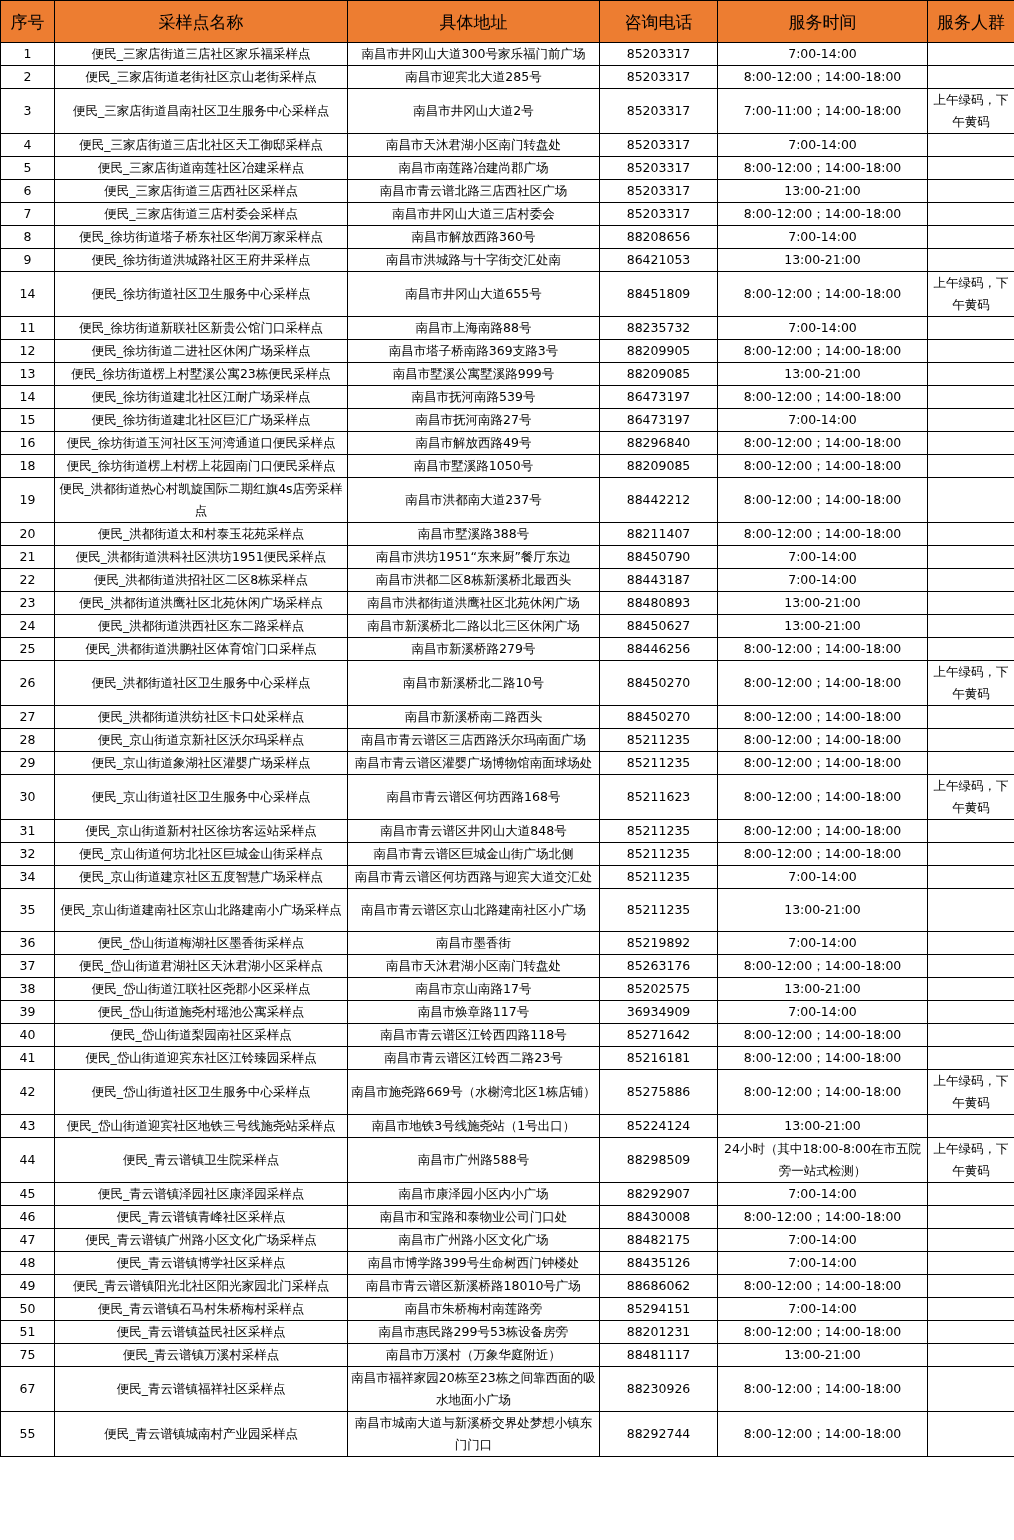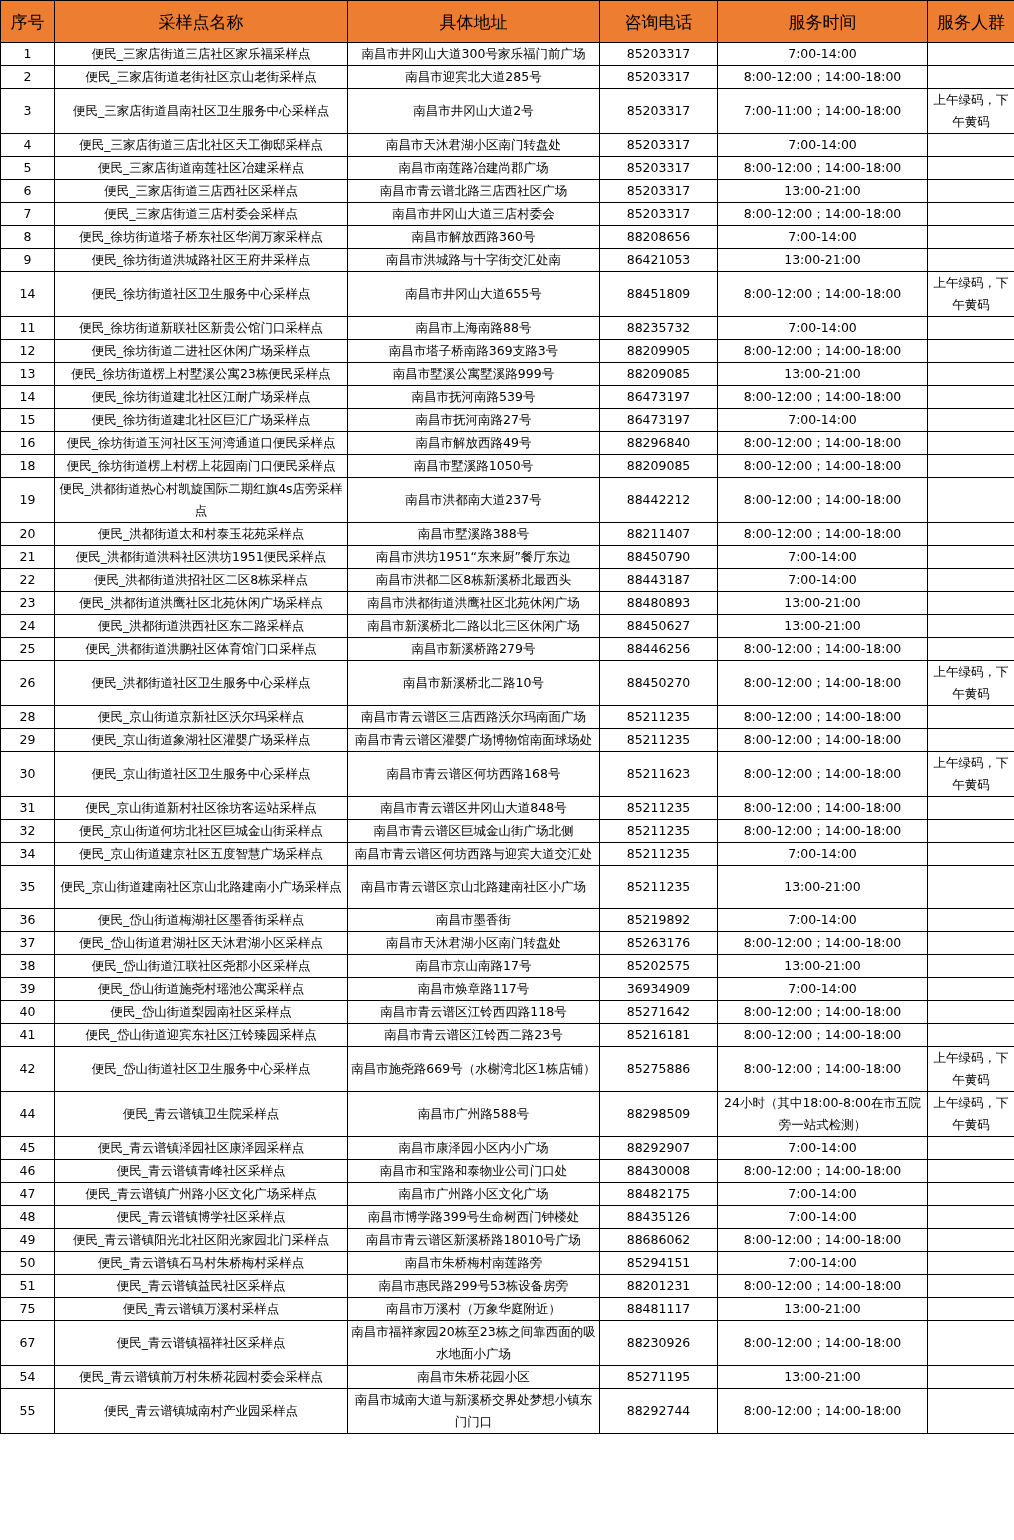--- a/index.html
+++ b/index.html
@@ -252,20 +252,28 @@
       </tr>
       <tr class="tall">
         <td>26</td>
         <td>便民_洪都街道社区卫生服务中心采样点</td>
         <td>南昌市新溪桥北二路10号</td>
         <td>88450270</td>
         <td>8:00-12:00；14:00-18:00</td>
         <td>上午绿码，下午黄码</td>
       </tr>
       <tr>
+        <td>27</td>
+        <td>便民_洪都街道洪纺社区卡口处采样点</td>
+        <td>南昌市新溪桥南二路西头</td>
+        <td>88450270</td>
+        <td>8:00-12:00；14:00-18:00</td>
+        <td></td>
+      </tr>
+      <tr>
         <td>28</td>
         <td>便民_京山街道京新社区沃尔玛采样点</td>
         <td>南昌市青云谱区三店西路沃尔玛南面广场</td>
         <td>85211235</td>
         <td>8:00-12:00；14:00-18:00</td>
         <td></td>
       </tr>
       <tr>
         <td>29</td>
         <td>便民_京山街道象湖社区灌婴广场采样点</td>
@@ -362,20 +370,28 @@
         <td>8:00-12:00；14:00-18:00</td>
         <td></td>
       </tr>
       <tr class="tall">
         <td>42</td>
         <td>便民_岱山街道社区卫生服务中心采样点</td>
         <td>南昌市施尧路669号（水榭湾北区1栋店铺）</td>
         <td>85275886</td>
         <td>8:00-12:00；14:00-18:00</td>
         <td>上午绿码，下午黄码</td>
+      </tr>
+      <tr>
+        <td>43</td>
+        <td>便民_岱山街道迎宾社区地铁三号线施尧站采样点</td>
+        <td>南昌市地铁3号线施尧站（1号出口）</td>
+        <td>85224124</td>
+        <td>13:00-21:00</td>
+        <td></td>
       </tr>
       <tr class="tall">
         <td>44</td>
         <td>便民_青云谱镇卫生院采样点</td>
         <td>南昌市广州路588号</td>
         <td>88298509</td>
         <td>24小时（其中18:00-8:00在市五院旁一站式检测）</td>
         <td>上午绿码，下午黄码</td>
       </tr>
       <tr>
@@ -443,28 +459,20 @@
         <td></td>
       </tr>
       <tr class="tall">
         <td>67</td>
         <td>便民_青云谱镇福祥社区采样点</td>
         <td>南昌市福祥家园20栋至23栋之间靠西面的吸水地面小广场</td>
         <td>88230926</td>
         <td>8:00-12:00；14:00-18:00</td>
         <td></td>
       </tr>
-      <tr>
-        <td>54</td>
-        <td>便民_青云谱镇前万村朱桥花园村委会采样点</td>
-        <td>南昌市朱桥花园小区</td>
-        <td>85271195</td>
-        <td>13:00-21:00</td>
-        <td></td>
-      </tr>
       <tr class="tall">
         <td>55</td>
         <td>便民_青云谱镇城南村产业园采样点</td>
         <td>南昌市城南大道与新溪桥交界处梦想小镇东门门口</td>
         <td>88292744</td>
         <td>8:00-12:00；14:00-18:00</td>
         <td></td>
       </tr>
     </tbody>
 </table>

